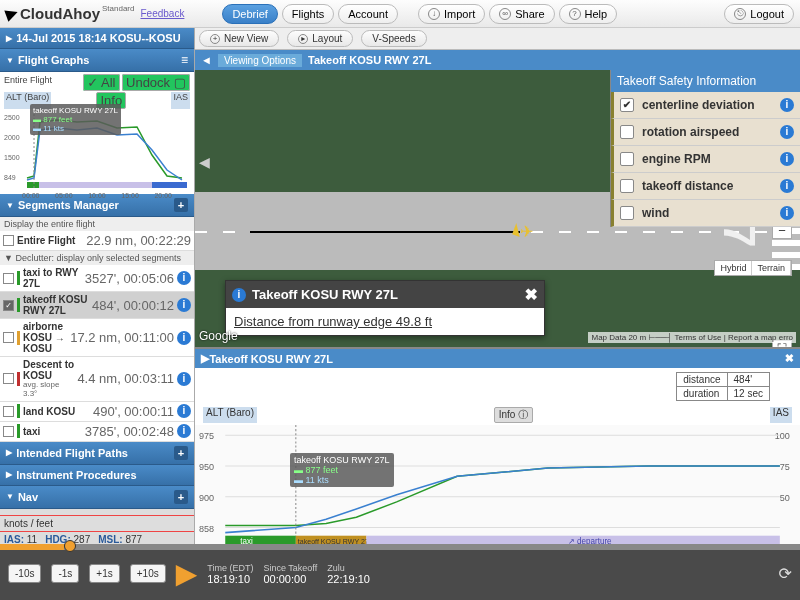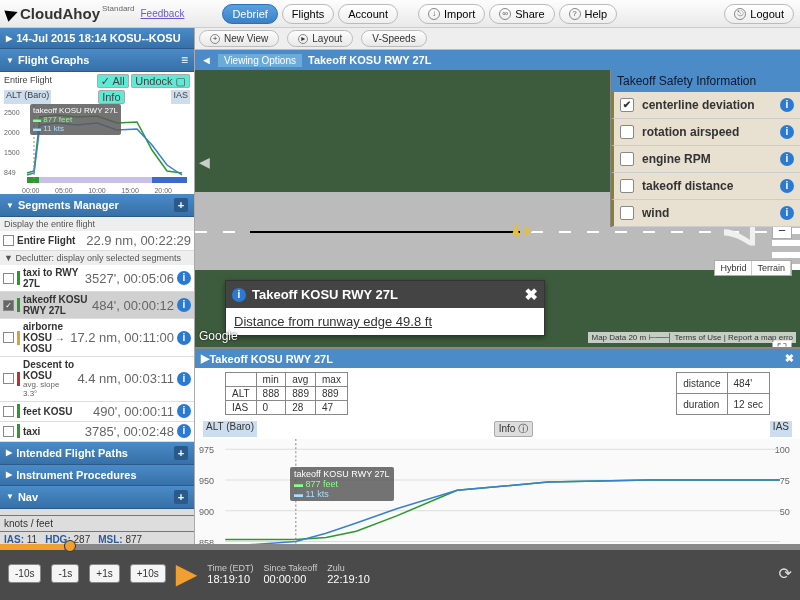--- a/index.html
+++ b/index.html
@@ -14,21 +14,21 @@
 .spacer{flex:1;}
 .ico{width:12px;height:12px;border:1px solid #888;border-radius:50%;display:inline-flex;align-items:center;justify-content:center;font-size:8px;color:#555;}
 .main{display:flex;height:519px;}
 .sidebar{width:195px;background:#ddd;border-right:1px solid #aaa;display:flex;flex-direction:column;overflow:hidden;}
 .panel-h{background:linear-gradient(#4a8bc8,#3670a8);color:#fff;padding:4px 6px;font-size:11px;font-weight:bold;display:flex;align-items:center;gap:4px;cursor:pointer;border-bottom:1px solid #2a5a8a;}
 .panel-h .tri{font-size:8px;}
 .panel-h .add{margin-left:auto;width:14px;height:14px;background:#2a5a8a;color:#fff;text-align:center;border-radius:2px;line-height:14px;}
 .panel-h .menu{margin-left:auto;font-size:12px;}
 .graph-area{height:122px;background:#fff;padding:2px;position:relative;}
 .graph-sub{font-size:9px;color:#444;display:flex;justify-content:space-between;padding:1px 2px;}
-.graph-sub .pill{background:#5eead4;border:1px solid #aaa;border-radius:2px;padding:0 3px;font-size:11px;}
+.graph-sub .pill{background:#22c55e;border:1px solid #aaa;border-radius:2px;padding:0 3px;font-size:13px;}
 .seg-note{font-size:9px;color:#555;padding:2px 4px;background:#eee;}
 .seg-item{display:flex;align-items:center;padding:2px 3px;background:#fff;border-bottom:1px solid #ddd;font-size:10px;gap:3px;}
 .seg-item.sel{background:#d0d0d0;}
 .seg-chk{width:11px;height:11px;border:1px solid #888;background:#fff;}
 .seg-chk.on{background:#666;color:#fff;font-size:8px;text-align:center;line-height:9px;}
 .seg-bar{width:3px;height:14px;}
 .seg-txt{flex:1;line-height:1.1;}
 .seg-txt .sub{font-size:8px;color:#666;}
 .seg-meta{font-size:13px;color:#666;text-align:left;}
 .seg-info{width:14px;height:14px;background:#2a7ad4;color:#fff;border-radius:50%;font-weight:bold;font-size:10px;text-align:center;line-height:14px;}
@@ -51,21 +51,21 @@
 .maptype{position:absolute;right:8px;top:190px;background:#fff;border:1px solid #aaa;font-size:9px;display:flex;}
 .maptype span{padding:2px 5px;border-right:1px solid #ccc;}
 .overlay{position:absolute;left:30px;top:210px;width:320px;background:#fff;border:1px solid #333;box-shadow:0 2px 6px rgba(0,0,0,.4);}
 .overlay-h{background:#444;color:#fff;padding:4px 6px;font-size:13px;font-weight:bold;display:flex;align-items:center;gap:6px;}
 .overlay-h .x{margin-left:auto;font-size:16px;cursor:pointer;}
 .overlay-b{padding:6px 8px;font-size:13px;}
 .overlay-b .u{text-decoration:underline;}
 .gfoot{position:absolute;left:4px;bottom:4px;color:#fff;font-size:12px;text-shadow:0 0 2px #000;}
 .mapfoot{position:absolute;right:4px;bottom:4px;font-size:8px;color:#333;background:rgba(255,255,255,.7);padding:1px 3px;}
 .safety{position:absolute;right:0;top:0;width:190px;background:#e8e0d0;border-left:1px solid #888;}
-.safety-h{background:#4a8bc8;color:#0f172a;padding:4px 6px;font-size:12px;}
+.safety-h{background:#4a8bc8;color:#ffffff;padding:4px 6px;font-size:12px;}
 .safety-item{display:flex;align-items:center;padding:6px;border-bottom:1px solid #ccc;gap:8px;font-size:12px;font-weight:bold;border-left:3px solid #888030;}
 .safety-item .chk{width:14px;height:14px;border:1px solid #888;border-radius:2px;background:#fff;text-align:center;line-height:12px;font-size:10px;}
 .safety-item .lbl{flex:1;}
 .bottom-chart{height:200px;background:#fff;border-top:2px solid #888;display:flex;flex-direction:column;}
 .bc-h{background:#4a8bc8;color:#fff;padding:3px 6px;font-size:11px;font-weight:bold;display:flex;align-items:center;}
 .bc-stats{display:flex;gap:20px;padding:4px 30px;font-size:10px;}
 .bc-stats table{border-collapse:collapse;}
 .bc-stats td{border:1px solid #888;padding:1px 6px;font-size:10px;}
 .bc-graph{flex:1;position:relative;background:#fafafa;}
 .statusbar{height:16px;background:#ddd;border-top:1px solid #ef4444;display:flex;align-items:center;padding:0 4px;font-size:10px;gap:8px;}
@@ -199,21 +199,21 @@
         <div class="seg-item">
           <span class="seg-chk "></span>
           <span class="seg-bar" style="background:#c03030"></span>
           <span class="seg-txt"><b>Descent to KOSU</b><div class="sub">avg. slope 3.3°</div></span>
           <span class="seg-meta">4.4 nm, 00:03:11</span>
           <span class="seg-info">i</span>
         </div>
         <div class="seg-item">
           <span class="seg-chk "></span>
           <span class="seg-bar" style="background:#2a9a2a"></span>
-          <span class="seg-txt"><b>feet KOSU</b></span>
+          <span class="seg-txt"><b>land KOSU</b></span>
           <span class="seg-meta">490', 00:00:11</span>
           <span class="seg-info">i</span>
         </div>
         <div class="seg-item">
           <span class="seg-chk "></span>
           <span class="seg-bar" style="background:#2a9a2a"></span>
           <span class="seg-txt"><b>taxi</b></span>
           <span class="seg-meta">3785', 00:02:48</span>
           <span class="seg-info">i</span>
         </div>
@@ -328,42 +328,20 @@
       <div class="mapfoot">Map Data  20 m ⊢──┤  Terms of Use | Report a map erro</div>
     </div>
 
     <div class="bottom-chart">
       <div class="bc-h">
           <span>▶ </span>
           <span>Takeoff KOSU RWY 27L</span>
           <span style="margin-left:auto">✖</span>
         </div>
       <div class="bc-stats">
-        <table>
-          <tbody>
-              <tr>
-                <td></td>
-                <td>min</td>
-                <td>avg</td>
-                <td>max</td>
-              </tr>
-          <tr>
-                <td>ALT</td>
-                <td>888</td>
-                <td>889</td>
-                <td>889</td>
-              </tr>
-          <tr>
-                <td>IAS</td>
-                <td>0</td>
-                <td>28</td>
-                <td>47</td>
-              </tr>
-        </tbody>
-          </table>
         <table style="margin-left:auto">
           <tbody>
               <tr>
                 <td>distance</td>
                 <td>484'</td>
               </tr>
           <tr>
                 <td>duration</td>
                 <td>12 sec</td>
               </tr>

